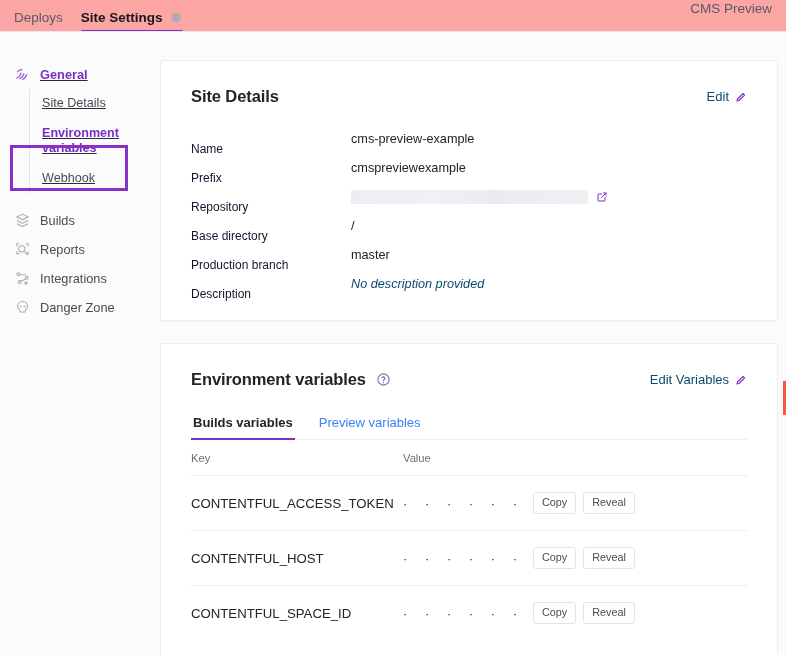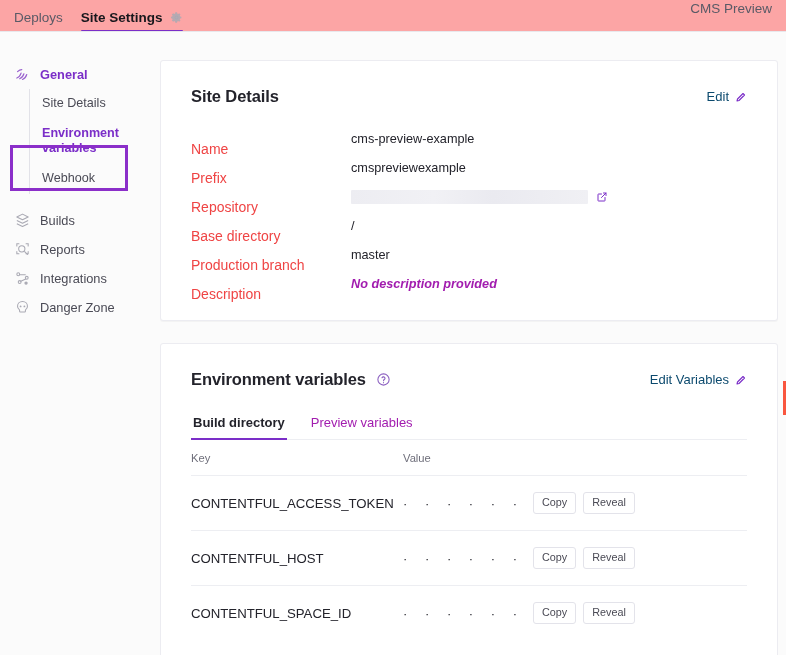--- a/index.html
+++ b/index.html
@@ -78,21 +78,21 @@
   }
 
   
   .sidebar {
     width: 160px;
     flex: 0 0 160px;
     padding-top: 28px;
     box-sizing: border-box;
     position: relative;
   }
-  .nav-group { position: relative; }
+  .nav-group { position: relative; text-decoration: underline; }
   .nav-top {
     display: flex;
     align-items: center;
     gap: 9px;
     padding: 6px 0 6px 14px;
     font-size: 12.8px;
     color: #4a4a55;
     cursor: pointer;
   }
   .nav-top.active { color: #7b2ec8; font-weight: bold; }
@@ -167,55 +167,55 @@
   
   .detail-table { margin-top: 18px; }
   .detail-row {
     display: flex;
     align-items: center;
     height: 29px;
   }
   .detail-key {
     width: 160px;
     flex: 0 0 160px;
-    font-size: 14px;
-    color: #ef4444;
+    font-size: 12px;
+    color: #0f172a;
     margin-top: 20px;
   }
   .detail-val {
     font-size: 12.7px;
     color: #23232b;
     display: flex;
     align-items: center;
   }
   .detail-val.italic {
     font-style: italic;
-    font-weight: bold;
-    color: #a21caf;
+    font-weight: normal;
+    color: #0c4a6e;
   }
   .redacted {
     width: 237px;
     height: 14px;
     background: linear-gradient(90deg,#ededf2 0%,#f1f1f5 35%,#eaeaf0 60%,#f0f0f4 100%);
     border-radius: 1px;
     display: inline-block;
     position: relative;
   }
   .ext-ic { width: 12px; height: 12px; margin-left: 8px; display:block; }
 
   
   .tabs {
     display: flex;
     gap: 22px;
     margin-top: 26px;
     border-bottom: 1px solid #edeef2;
   }
   .tab {
     font-size: 13px;
-    color: #a21caf;
+    color: #3b82f6;
     padding: 0 2px 9px 2px;
     cursor: pointer;
     position: relative;
   }
   .tab.active { color: #23232b; font-weight: bold; }
   .tab.active:after {
     content: "";
     position: absolute;
     left: 0; right: 0; bottom: -1px;
     height: 2.5px;
@@ -441,21 +441,21 @@
             <span>
               <svg class="pencil-ic" viewBox="0 0 24 24" fill="none" stroke="#7b2ec8" stroke-width="2.2" stroke-linecap="round" stroke-linejoin="round">
                 <path d="M4 20l4-1 11-11-3-3L5 16l-1 4z"></path>
               </svg>
             </span>
           </div>
         </div>
 
         <div class="tabs">
           <div class="tab active">
-            <span>Build directory</span>
+            <span>Builds variables</span>
           </div>
           <div class="tab">
             <span>Preview variables</span>
           </div>
         </div>
 
         <table class="vt">
           <thead>
             <tr>
               <th class="col-key">Key</th>

